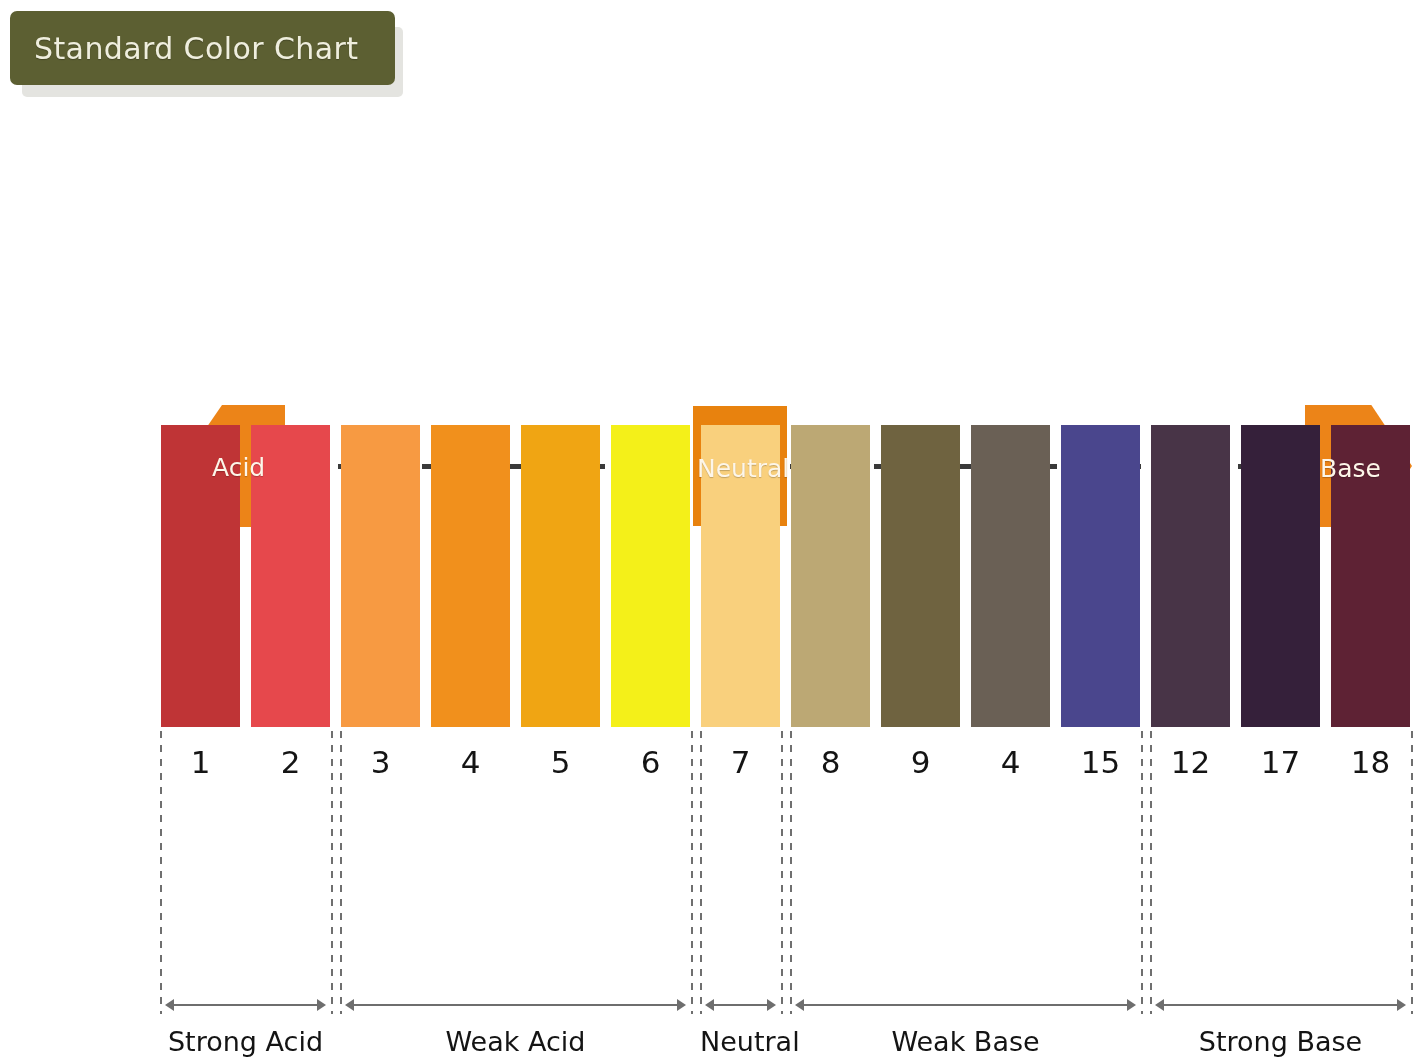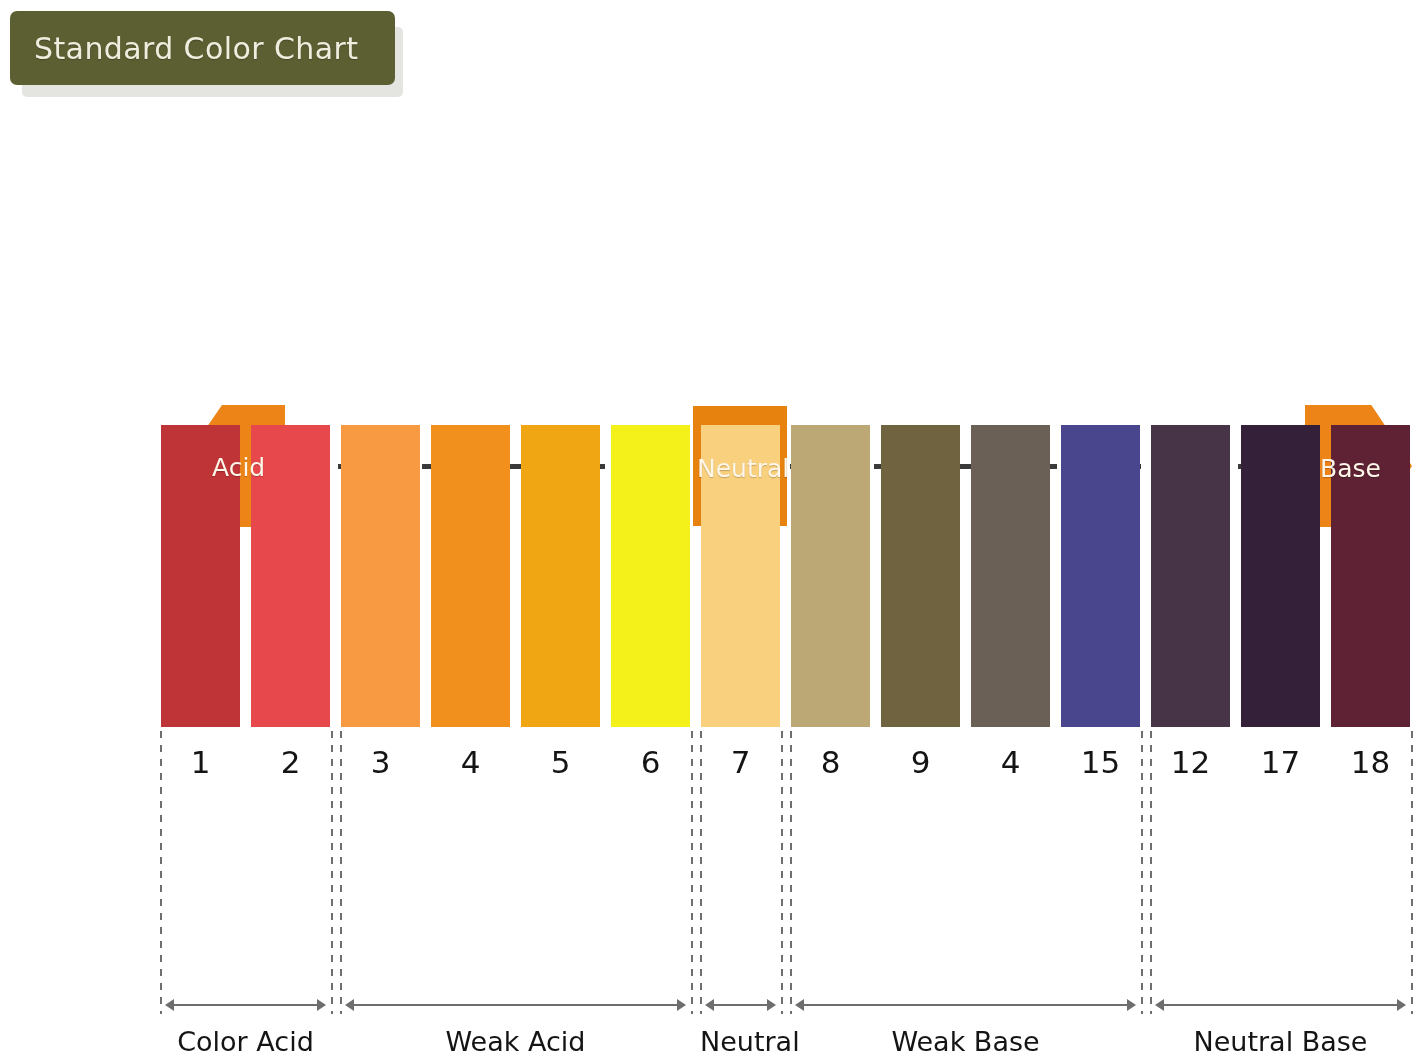--- a/index.html
+++ b/index.html
@@ -246,21 +246,21 @@
       <div class="divider" style="left: 1141px;"></div>
       <div class="divider" style="left: 1150px;"></div>
       <div class="divider" style="left: 1411px;"></div>
     </div>
   <div id="zone-layer">
       <div class="zone-arrow" style="left: 165px; width: 161px;">
         <div class="head left"></div>
         <div class="shaft"></div>
         <div class="head right"></div>
       </div>
-      <div class="zone-label" style="left: 160px; width: 171px;">Color Acid</div>
+      <div class="zone-label" style="left: 160px; width: 171px;">Strong Acid</div>
       <div class="zone-arrow" style="left: 345px; width: 341px;">
         <div class="head left"></div>
         <div class="shaft"></div>
         <div class="head right"></div>
       </div>
       <div class="zone-label" style="left: 340px; width: 351px;">Weak Acid</div>
       <div class="zone-arrow" style="left: 705px; width: 71px;">
         <div class="head left"></div>
         <div class="shaft"></div>
         <div class="head right"></div>
@@ -270,16 +270,16 @@
         <div class="head left"></div>
         <div class="shaft"></div>
         <div class="head right"></div>
       </div>
       <div class="zone-label" style="left: 790px; width: 351px;">Weak Base</div>
       <div class="zone-arrow" style="left: 1155px; width: 251px;">
         <div class="head left"></div>
         <div class="shaft"></div>
         <div class="head right"></div>
       </div>
-      <div class="zone-label" style="left: 1150px; width: 261px;">Neutral Base</div>
+      <div class="zone-label" style="left: 1150px; width: 261px;">Strong Base</div>
     </div>
 
 </div>
 
 </body></html>

